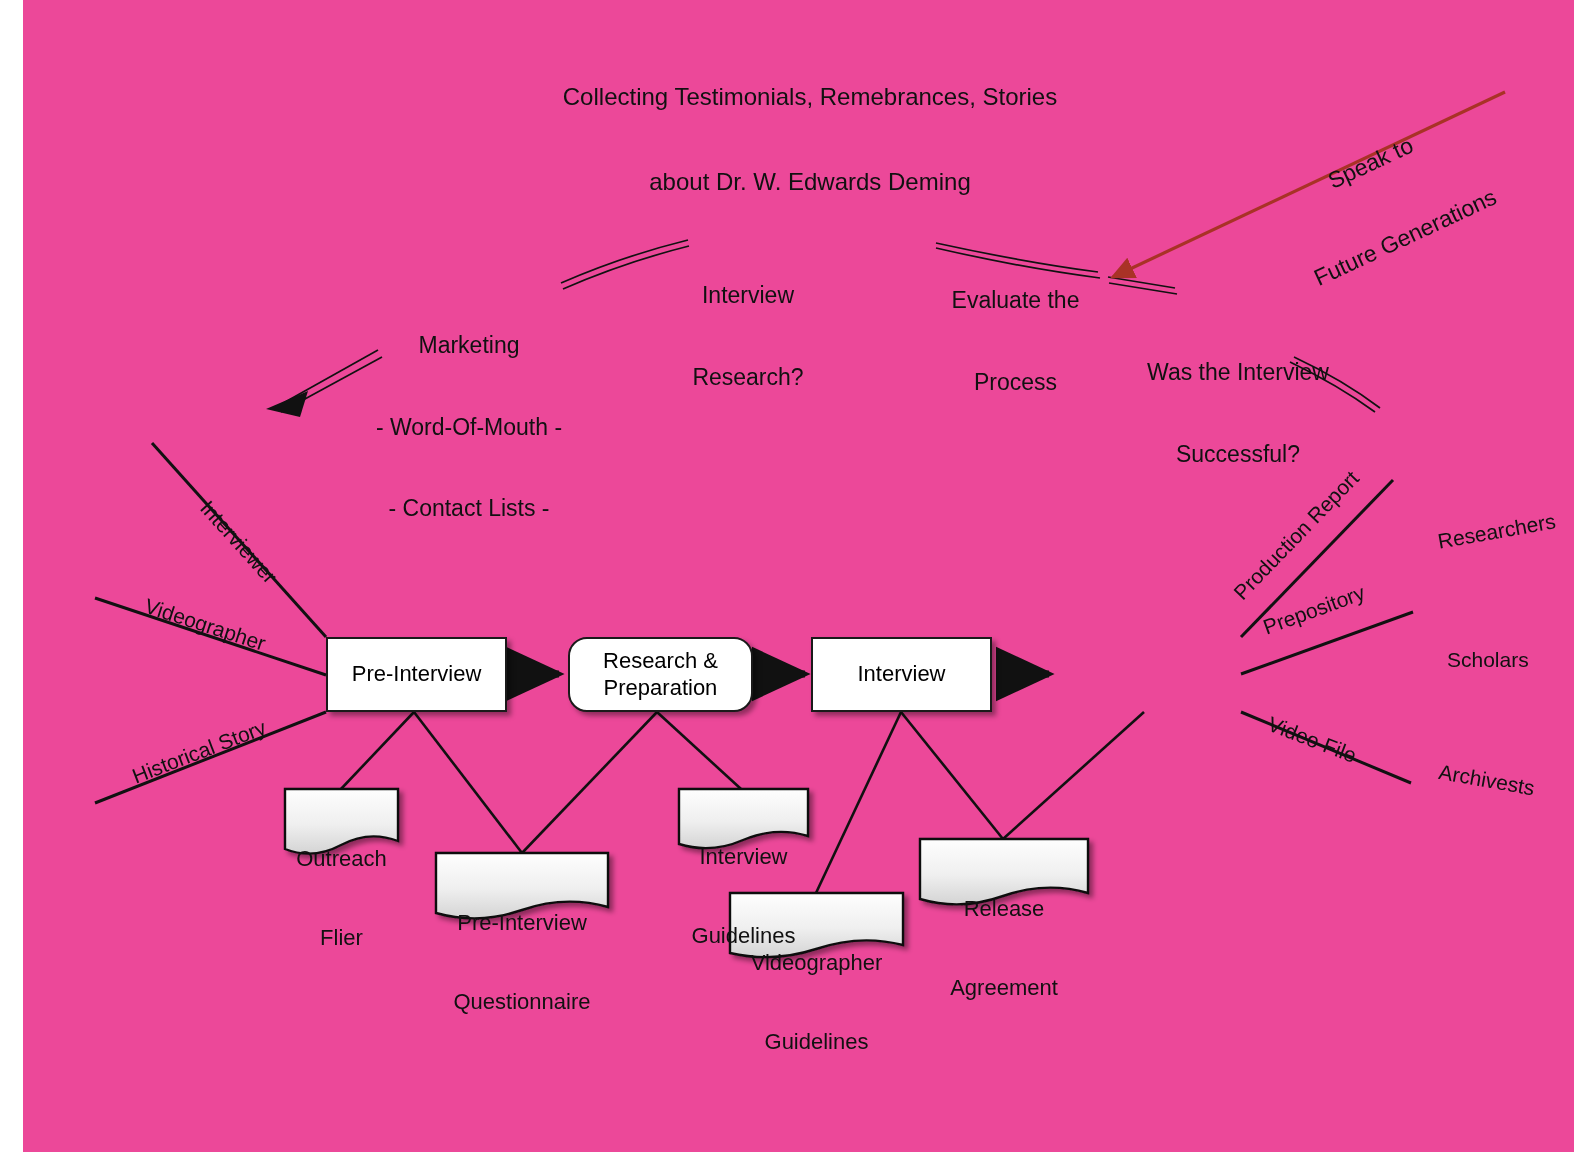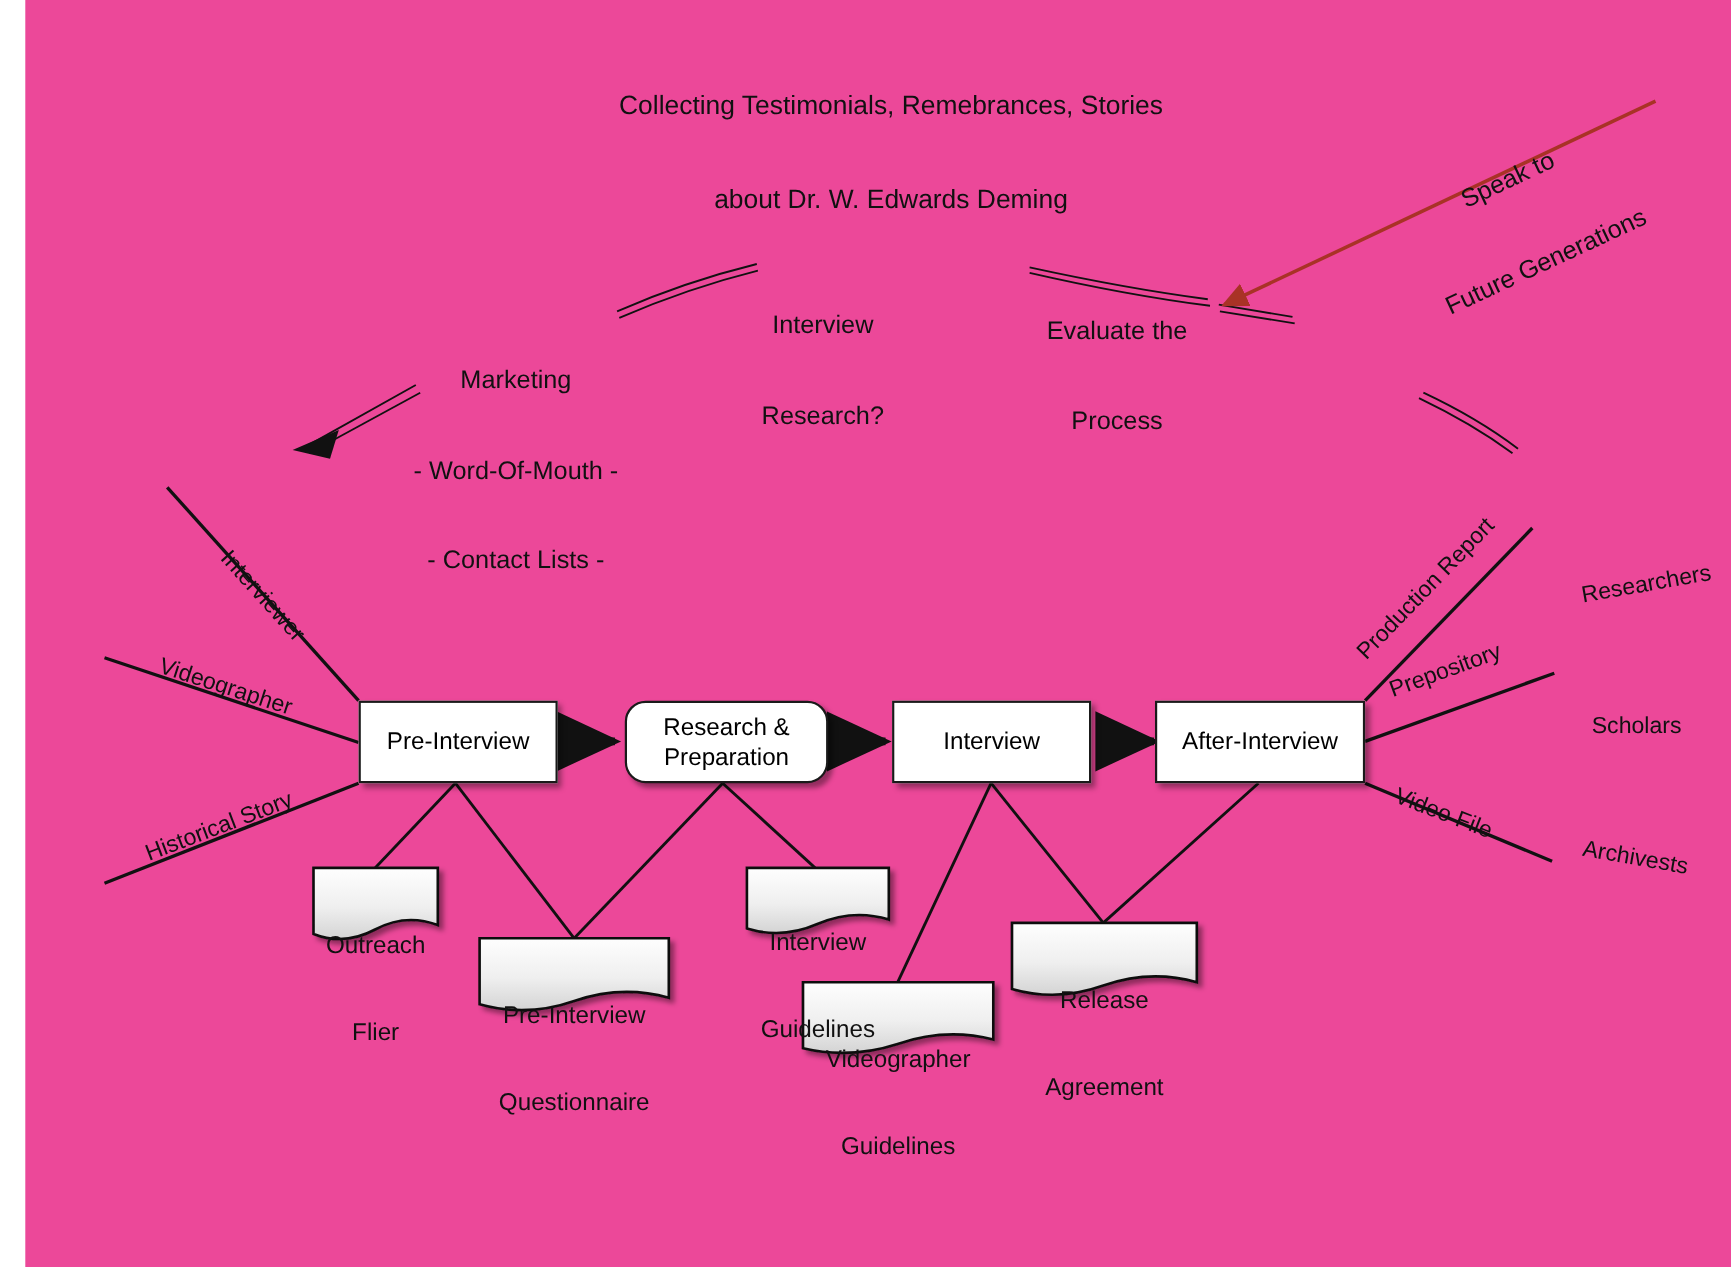--- a/index.html
+++ b/index.html
@@ -173,20 +173,24 @@
   <div class="txt cycle-label" style="left:660px; top:228px; width:130px;">
     <div>Interview</div>
     <div>Research?</div>
   </div>
 
   <div class="txt cycle-label" style="left:920px; top:233px; width:145px;">
     <div>Evaluate the</div>
     <div>Process</div>
   </div>
 
+  <div class="txt cycle-label" style="left:1120px; top:305px; width:190px;">
+    <div>Was the Interview</div>
+    <div>Successful?</div>
+  </div>
 
   <div class="txt marketing-block" style="left:348px; top:278px; width:196px;">
     <div class="mk-head">Marketing</div>
     <div>- Word-Of-Mouth -</div>
     <div>- Contact Lists -</div>
   </div>
 
   <div class="txt rot-label" style="left:190px; top:496px; transform:rotate(48deg);">Interviewer</div>
   <div class="txt rot-label" style="left:126px; top:594px; transform:rotate(18deg);">Videographer</div>
   <div class="txt rot-label" style="left:106px; top:766px; transform:rotate(-21deg);">Historical Story</div>
@@ -199,23 +203,20 @@
     <span>
       <span>Research &amp;</span><br>
       <span>Preparation</span>
     </span>
   </div>
 
   <div class="proc-box" style="left:788px; top:637px; width:181px; height:75px;">
     <span>Interview</span>
   </div>
 
-  <div class="proc-box" style="left:1027px; top:637px; width:191px; height:75px;">
-    <span>After-Interview</span>
-  </div>
 
   <div class="txt" style="left:262px; top:793px; width:113px; text-align:center; font-size:22px; line-height:1.2;">
     <div>Outreach</div>
     <div>Flier</div>
   </div>
 
   <div class="txt" style="left:413px; top:857px; width:172px; text-align:center; font-size:22px; line-height:1.2;">
     <div>Pre-Interview</div>
     <div>Questionnaire</div>
   </div>

